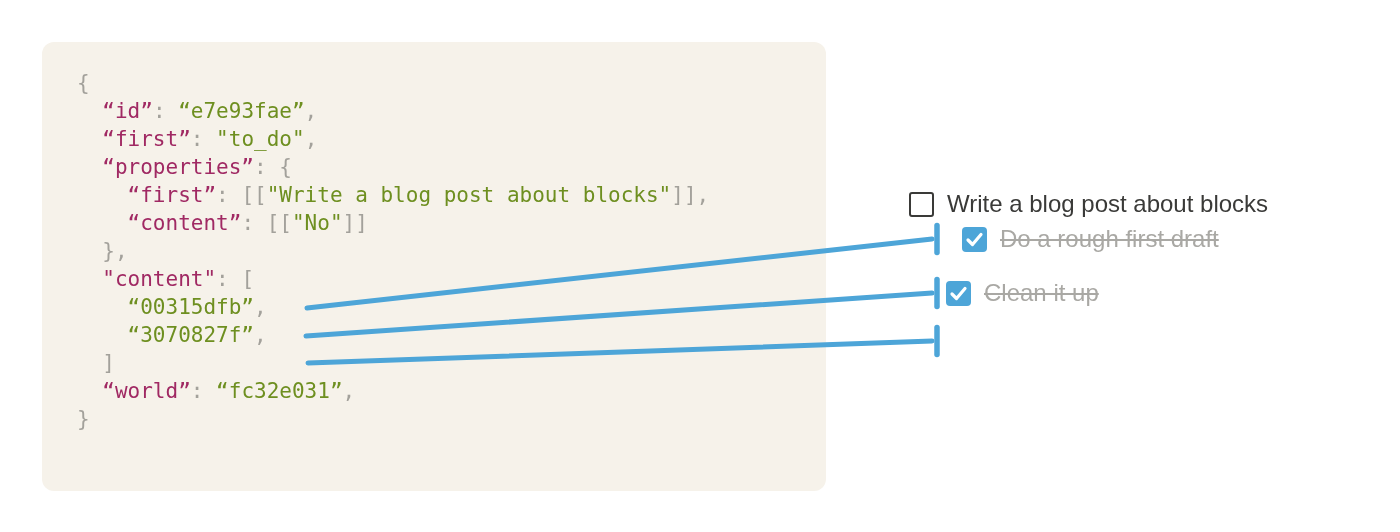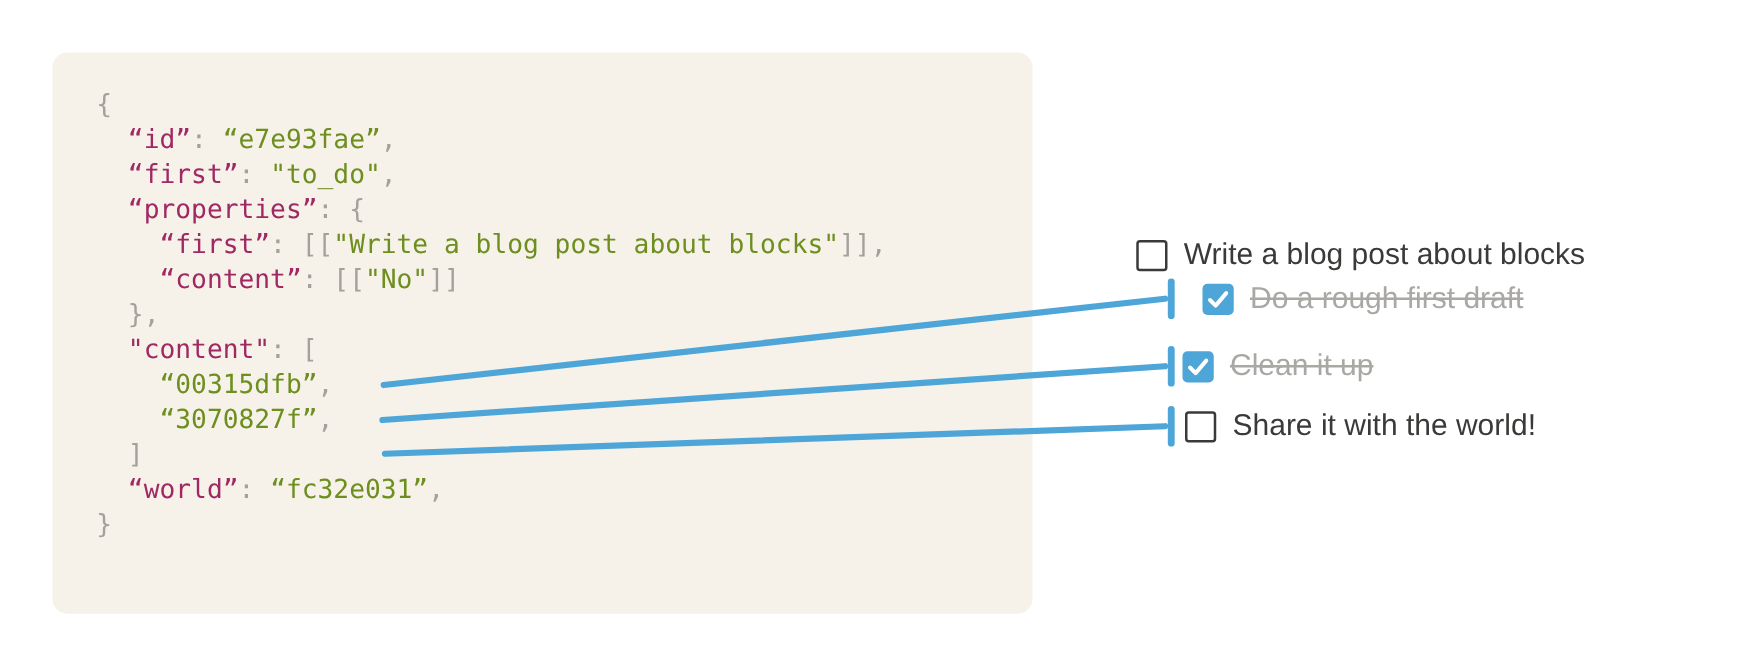--- a/index.html
+++ b/index.html
@@ -119,19 +119,15 @@
         <span class="todo-label done">Do a rough first draft</span>
       </div>
       <div class="todo-row" style="left: 946px; top: 280px;">
         <div class="checkbox checked">
           <svg width="25" height="25" viewBox="0 0 25 25">
             <polyline points="6,13 10.5,17.5 19,7.5" fill="none" stroke="#ffffff" stroke-width="3.2" stroke-linecap="round" stroke-linejoin="round"></polyline>
           </svg>
         </div>
         <span class="todo-label done">Clean it up</span>
       </div>
-      <div class="todo-row" style="left: 948px; top: 328px;">
-        <div class="checkbox"></div>
-        <span class="todo-label">Share it with the world!</span>
-      </div>
     </div>
 
 </div>
 
 </body></html>

